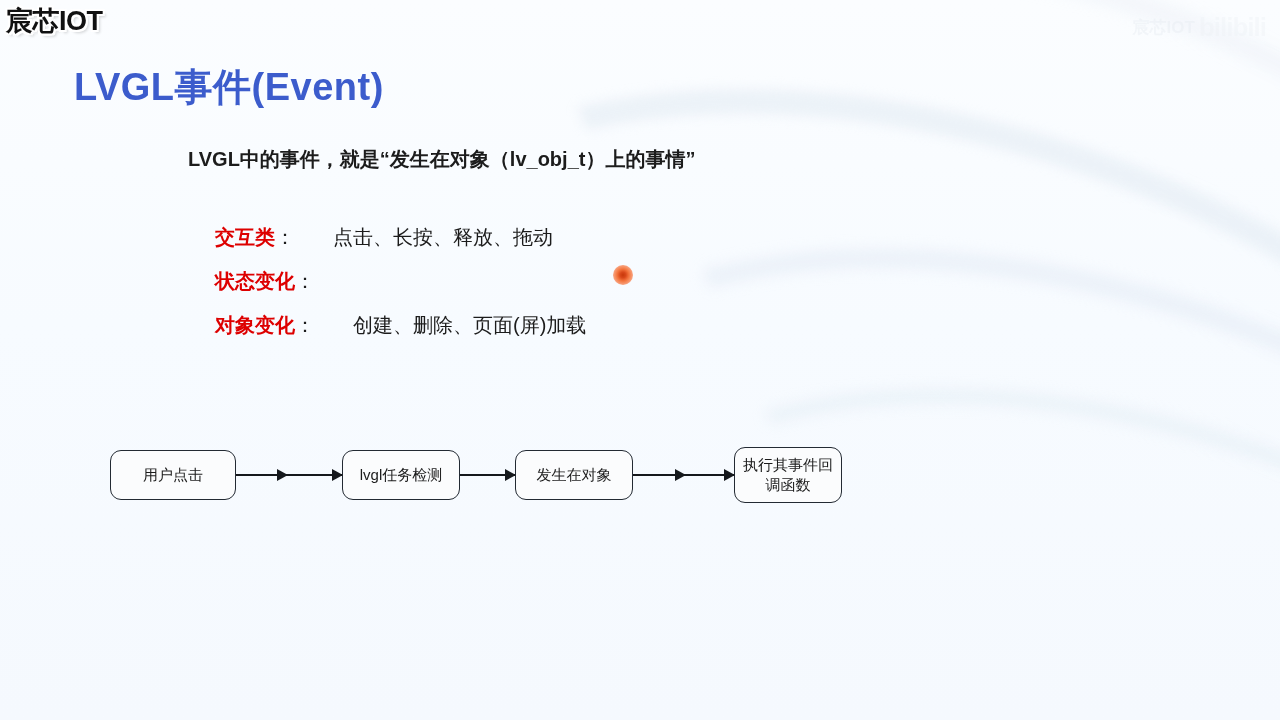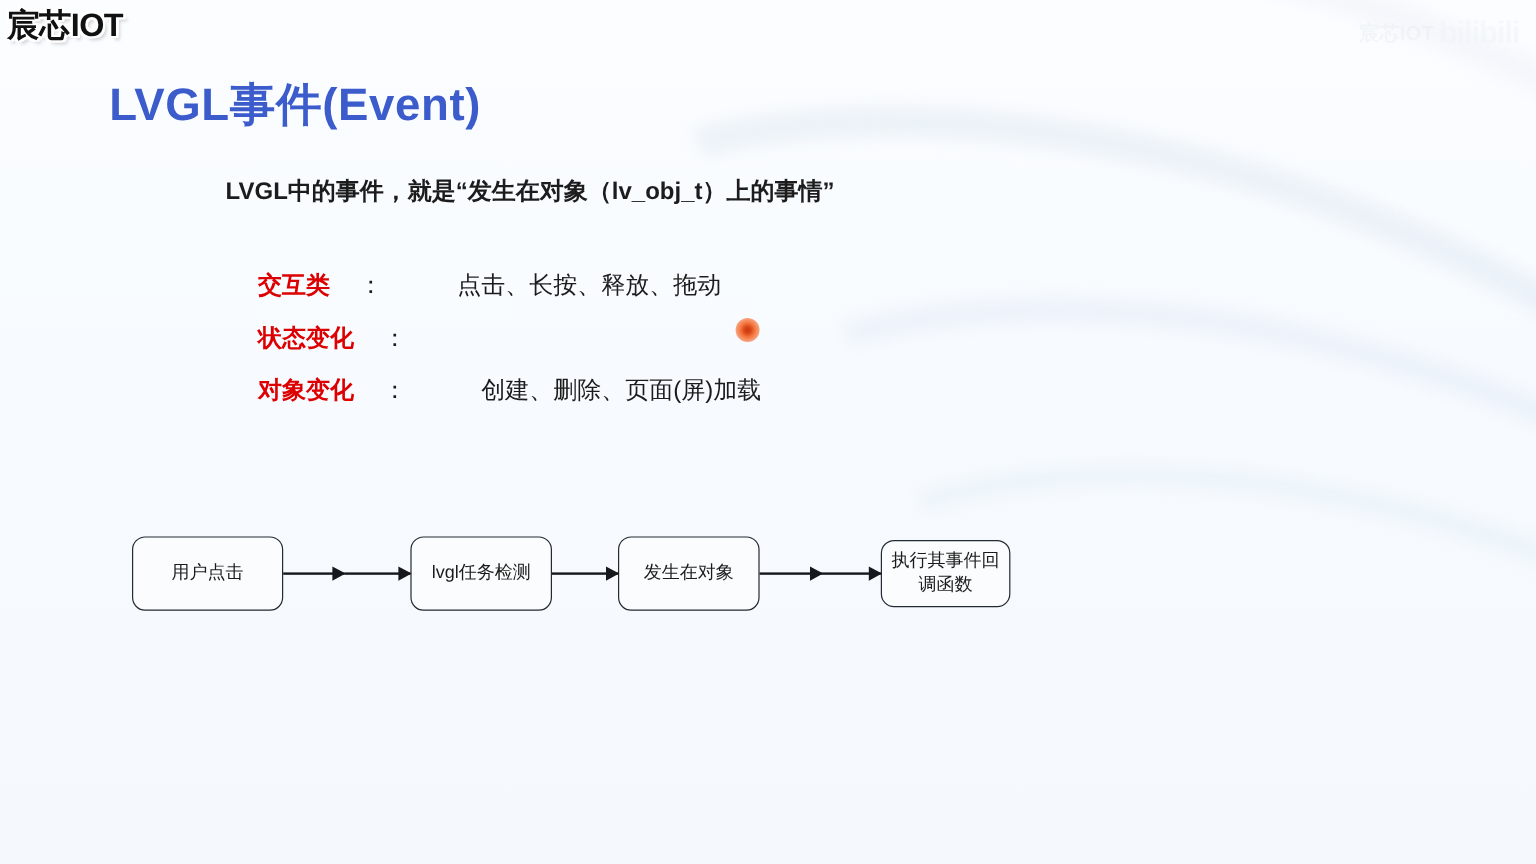--- a/index.html
+++ b/index.html
@@ -113,21 +113,21 @@
   #watermark .wm-brand {
     font-size: 26px;
     font-weight: bold;
     color: #eef2f6;
     letter-spacing: -1px;
   }
 
   
   #page-title {
     position: absolute;
-    left: 91px;
+    left: 74px;
     top: 62px;
     font-size: 38px;
     font-weight: bold;
     color: #3c5ccc;
     letter-spacing: 0.5px;
     white-space: nowrap;
   }
 
   
   #subtitle {
@@ -144,21 +144,20 @@
   #bullets {
     position: absolute;
     left: 215px;
     top: 224px;
   }
   .bullet-row {
     display: flex;
     align-items: center;
     margin-bottom: 17px;
     white-space: nowrap;
-    gap: 24px;
   }
   .bullet-label {
     font-size: 20px;
     font-weight: bold;
     color: #dd0000;
   }
   .bullet-sep {
     font-size: 20px;
     color: #1c1c1c;
     margin-right: 2px;
@@ -203,21 +202,21 @@
     color: #1b1b1b;
     font-size: 15px;
     line-height: 20px;
     text-align: center;
     display: flex;
     align-items: center;
     justify-content: center;
     padding: 0 6px;
     white-space: pre-line;
   }
-  .flow-box.h1 { height: 62px; }
+  .flow-box.h1 { height: 50px; }
   .flow-box.h2 { height: 56px; }
 
   .flow-arrow {
     position: relative;
     height: 2px;
     background: #15181c;
     flex: none;
   }
   .flow-arrow::after {
     content: "";

